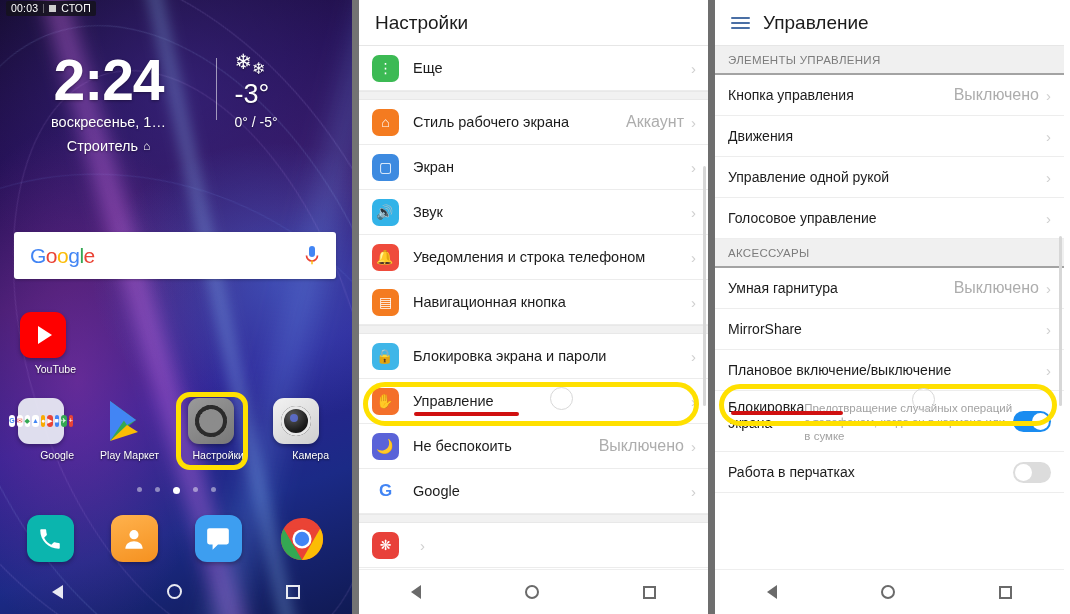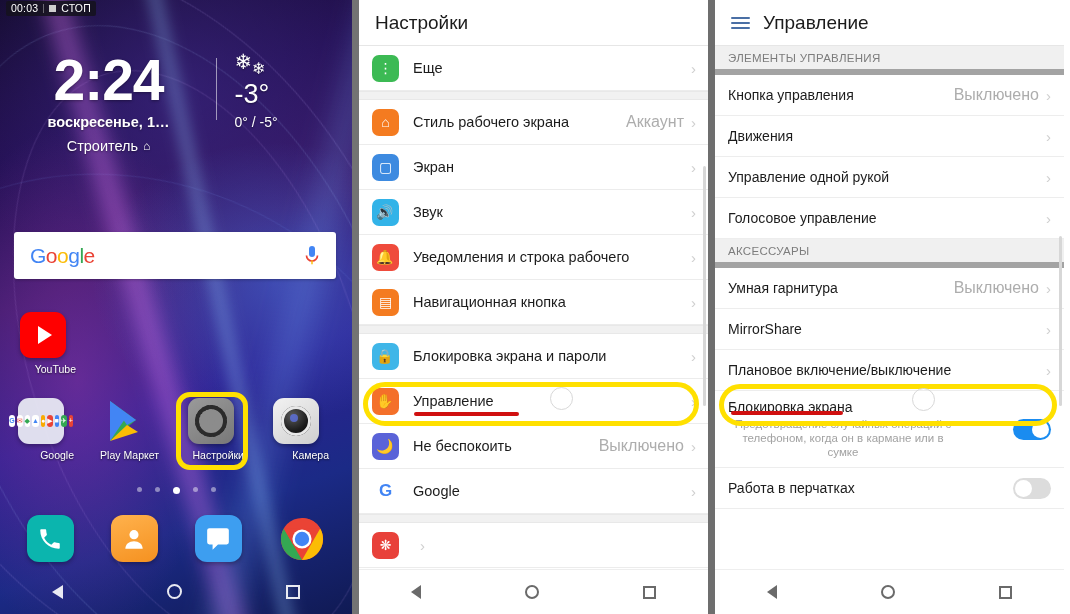--- a/index.html
+++ b/index.html
@@ -55,21 +55,21 @@
   .rec-divider { width:1px; height:9px; background:rgba(255,255,255,.35); }
   .rec-sq { width:7px; height:7px; background:#cfcfcf; display:inline-block; }
 
   .clockwrap {
     position:absolute; top:52px; left:0; width:100%; z-index:8;
     display:flex; justify-content:center; align-items:flex-start; gap:0px;
   }
   .clockleft { text-align:center; padding-right:14px; width:200px; }
   .bigtime { color:#fff; font-size:57px; line-height:56px; font-weight:700; letter-spacing:-1px;
              text-shadow:0 1px 3px rgba(0,0,0,.35); }
-  .dateline { color:#fff; font-size:14.5px; margin-top:6px; font-weight:700; text-shadow:0 1px 2px rgba(0,0,0,.4); }
+  .dateline { color:#fff; font-size:14.5px; margin-top:6px; font-weight:400; text-shadow:0 1px 2px rgba(0,0,0,.4); }
   .cityline { color:#fff; font-size:14.5px; margin-top:8px; font-weight:400; text-shadow:0 1px 2px rgba(0,0,0,.4);
               display:flex; justify-content:center; align-items:center; gap:5px; }
   .home-glyph { font-size:12px; }
   .vsep { width:1px; height:62px; background:rgba(255,255,255,.55); margin-top:6px; }
   .clockright { padding-left:18px; width:120px; color:#fff; text-shadow:0 1px 2px rgba(0,0,0,.4); }
   .snowrow { font-size:21px; line-height:20px; letter-spacing:-1px; }
   .snowrow .s-b { font-size:16px; position:relative; top:5px; left:1px; }
   .temp-main { font-size:27px; font-weight:300; margin-top:5px; }
   .temp-range { font-size:14px; margin-top:4px; }
 
@@ -140,27 +140,27 @@
          border-bottom:1px solid #ececec; position:relative; }
   .row:last-child { border-bottom:none; }
   .ricon { width:27px;height:27px;border-radius:7px; flex:0 0 27px; margin-right:14px;
            display:flex;align-items:center;justify-content:center; color:#fff; font-size:14px; }
   .rlabel { font-size:14.5px; color:#1c1c1c; flex:1; white-space:nowrap; }
   .rval { font-size:16px; color:#adadad; margin-right:7px; white-space:nowrap; }
   .chev { color:#cfcfcf; font-size:15px; font-weight:300; line-height:1; }
 
   
   .sect { height:29px; background:#f0f0f0; display:flex; align-items:center; padding-left:13px;
-          font-size:11.5px; color:#7c7c7c; letter-spacing:.3px; border-bottom:6px solid #a3a3a3; }
+          font-size:11.5px; color:#7c7c7c; letter-spacing:.3px; border-bottom:2px solid #a3a3a3; }
   .row3 { display:flex; align-items:center; min-height:41px; padding:0 13px; background:#fff;
           border-bottom:1px solid #ededed; position:relative; }
   .row3 .rlabel { font-size:14px; }
-  .row3col { display:flex; flex-direction:column; flex:1; padding:8px 0; }
+  .row3col { display:flex; flex:1; padding:8px 0; }
   .r3-title { font-size:14px; color:#1c1c1c; }
-  .r3-sub { font-size:11.5px; color:#a2a2a2; line-height:14px; margin-top:2px; max-width:230px;text-align:center; }
+  .r3-sub { font-size:11.5px; color:#a2a2a2; line-height:14px; margin-top:2px; max-width:230px; }
   .toggle { width:38px;height:21px;border-radius:11px;background:#1a8cf0; position:relative; flex:0 0 38px; }
   .toggle:after{content:"";position:absolute;right:2px;top:2px;width:17px;height:17px;border-radius:50%;background:#fff;}
   .toggle.off { background:#dcdcdc; }
   .toggle.off:after { right:auto; left:2px; }
 
   .navbar { position:absolute; left:0; bottom:0; width:100%; height:45px; background:#fff;
             display:flex; align-items:center; justify-content:space-around; border-top:1px solid #eee; }
   .nb-back { width:0;height:0;border-right:10px solid #6a6a6a;border-top:7px solid transparent;border-bottom:7px solid transparent;}
   .nb-home { width:14px;height:14px;border-radius:50%;border:2px solid #6a6a6a; }
   .nb-rec { width:13px;height:13px;border:2px solid #6a6a6a; }
@@ -365,21 +365,21 @@
 
       <div class="row">
         <div class="ricon ic-sound">🔊</div>
         <div class="rlabel">Звук</div>
         <div class="rval"></div>
         <div class="chev">›</div>
       </div>
 
       <div class="row">
         <div class="ricon ic-notif">🔔</div>
-        <div class="rlabel">Уведомления и строка рабочего</div>
+        <div class="rlabel">Уведомления и строка телефоном</div>
         <div class="rval"></div>
         <div class="chev">›</div>
       </div>
 
       <div class="row">
         <div class="ricon ic-nav">▤</div>
         <div class="rlabel">Навигационная кнопка</div>
         <div class="rval"></div>
         <div class="chev">›</div>
       </div>

